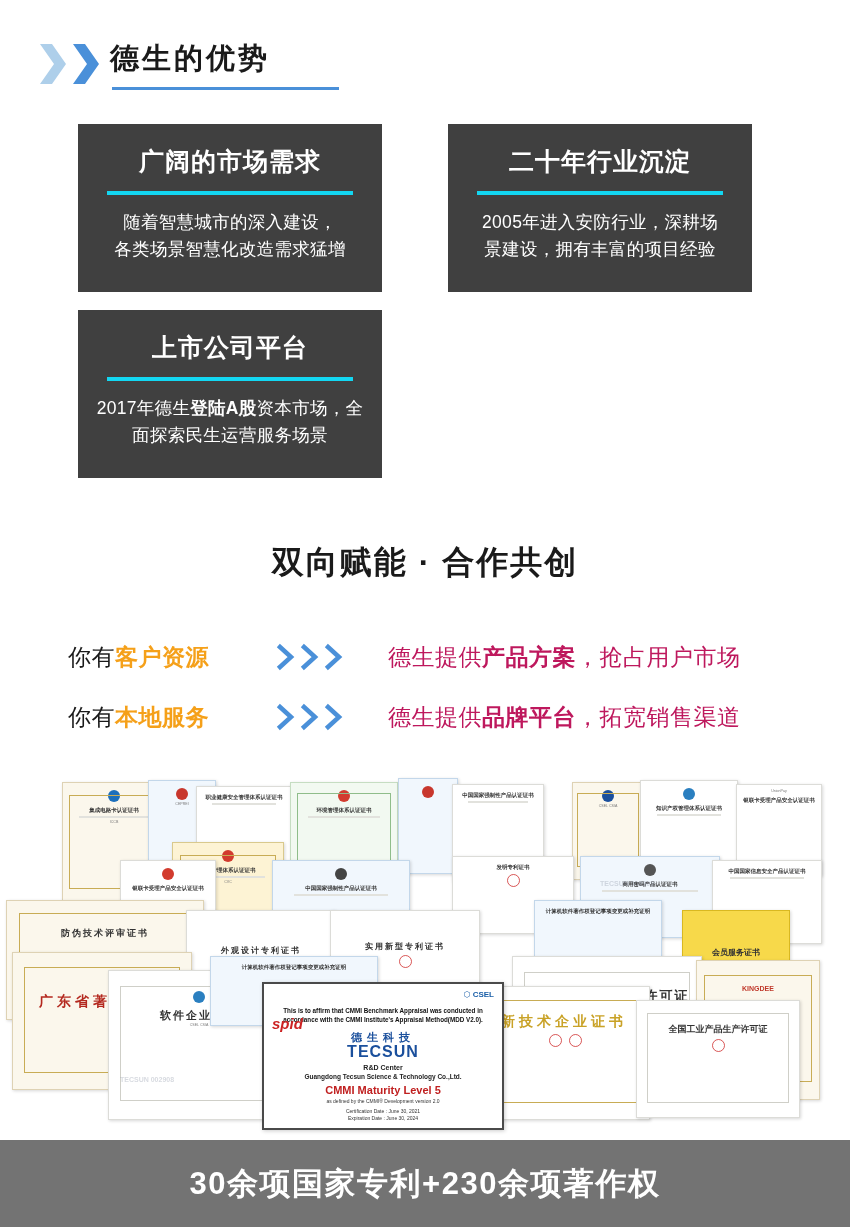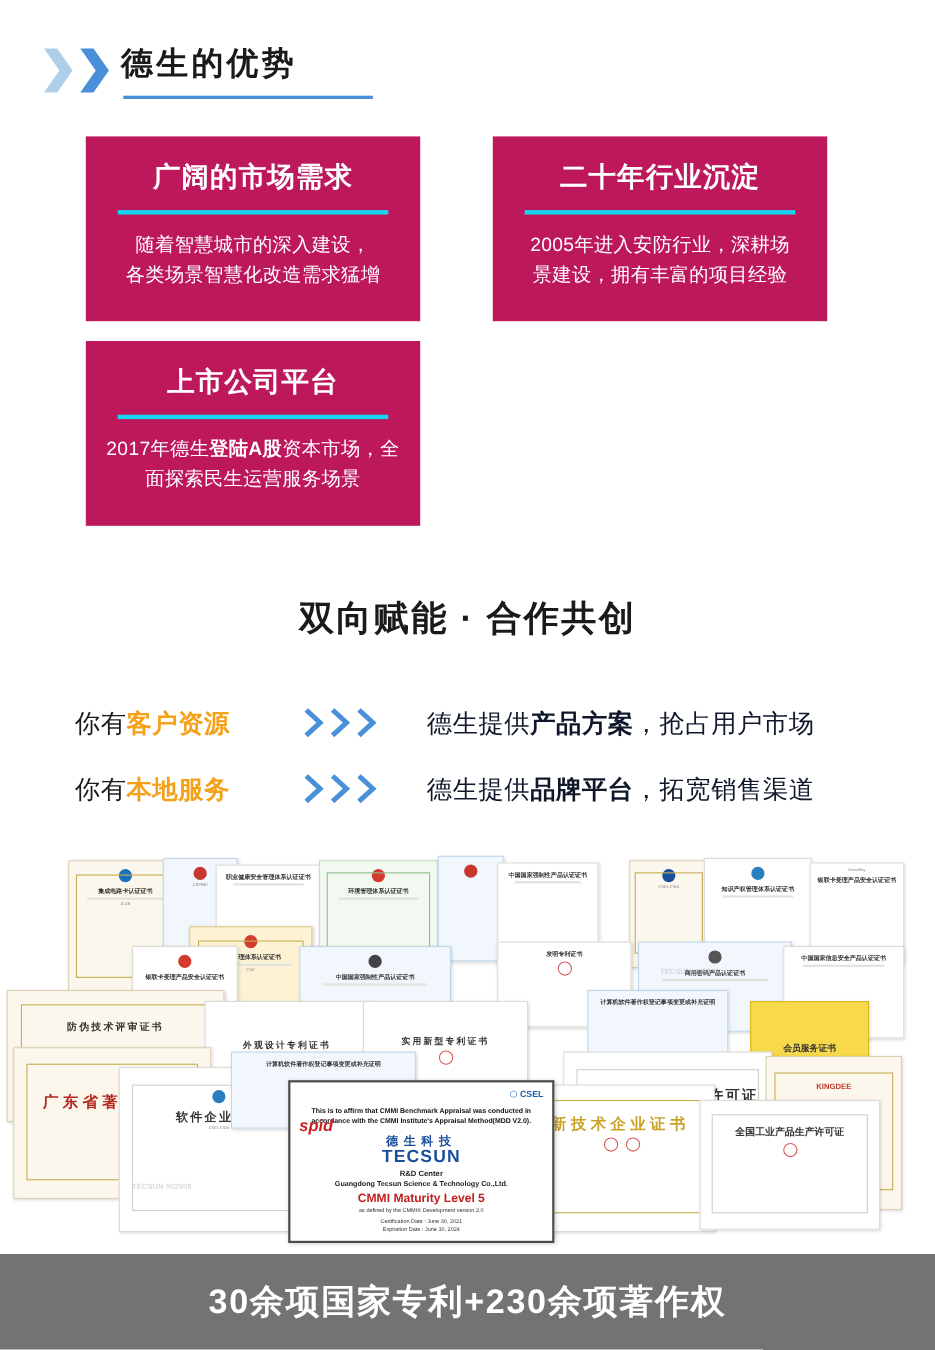--- a/index.html
+++ b/index.html
@@ -28,21 +28,21 @@
   }
 
   
   .cards {
     position: absolute; left: 78px; top: 124px;
     width: 694px;
     display: grid; grid-template-columns: 304px 304px; gap: 18px 66px;
   }
   .card {
     width: 304px; height: 168px;
-    background: #be185d;
+    background: #404040;
     padding: 20px 16px 0 16px;
     text-align: center;
   }
   .card-title {
     font-size: 25px; font-weight: 700; color: #ffffff;
     letter-spacing: 1px; line-height: 34px;
   }
   .card-divider {
     width: 246px; height: 4px; background: #13D7F2;
     margin: 13px auto 14px auto;
@@ -71,21 +71,21 @@
     font-size: 23px; color: #1a1a1a; letter-spacing: 0.5px;
     width: 200px; white-space: nowrap;
   }
   .syn-left .hl { color: #F5A019; font-weight: 700; }
   .syn-arrows {
     width: 120px; display: flex; justify-content: flex-start; gap: 2px;
     padding-left: 8px;
   }
   .syn-arrows svg { display: block; }
   .syn-right {
-    font-size: 23px; color: #0f172a; letter-spacing: 0.5px; white-space: nowrap;
+    font-size: 23px; color: #be185d; letter-spacing: 0.5px; white-space: nowrap;
   }
   .syn-right b { font-weight: 700; }
 
   
   .collage {
     position: absolute; left: 0; top: 760px; width: 850px; height: 380px;
     background: #ffffff; overflow: hidden;
   }
   .cert {
     position: absolute;

